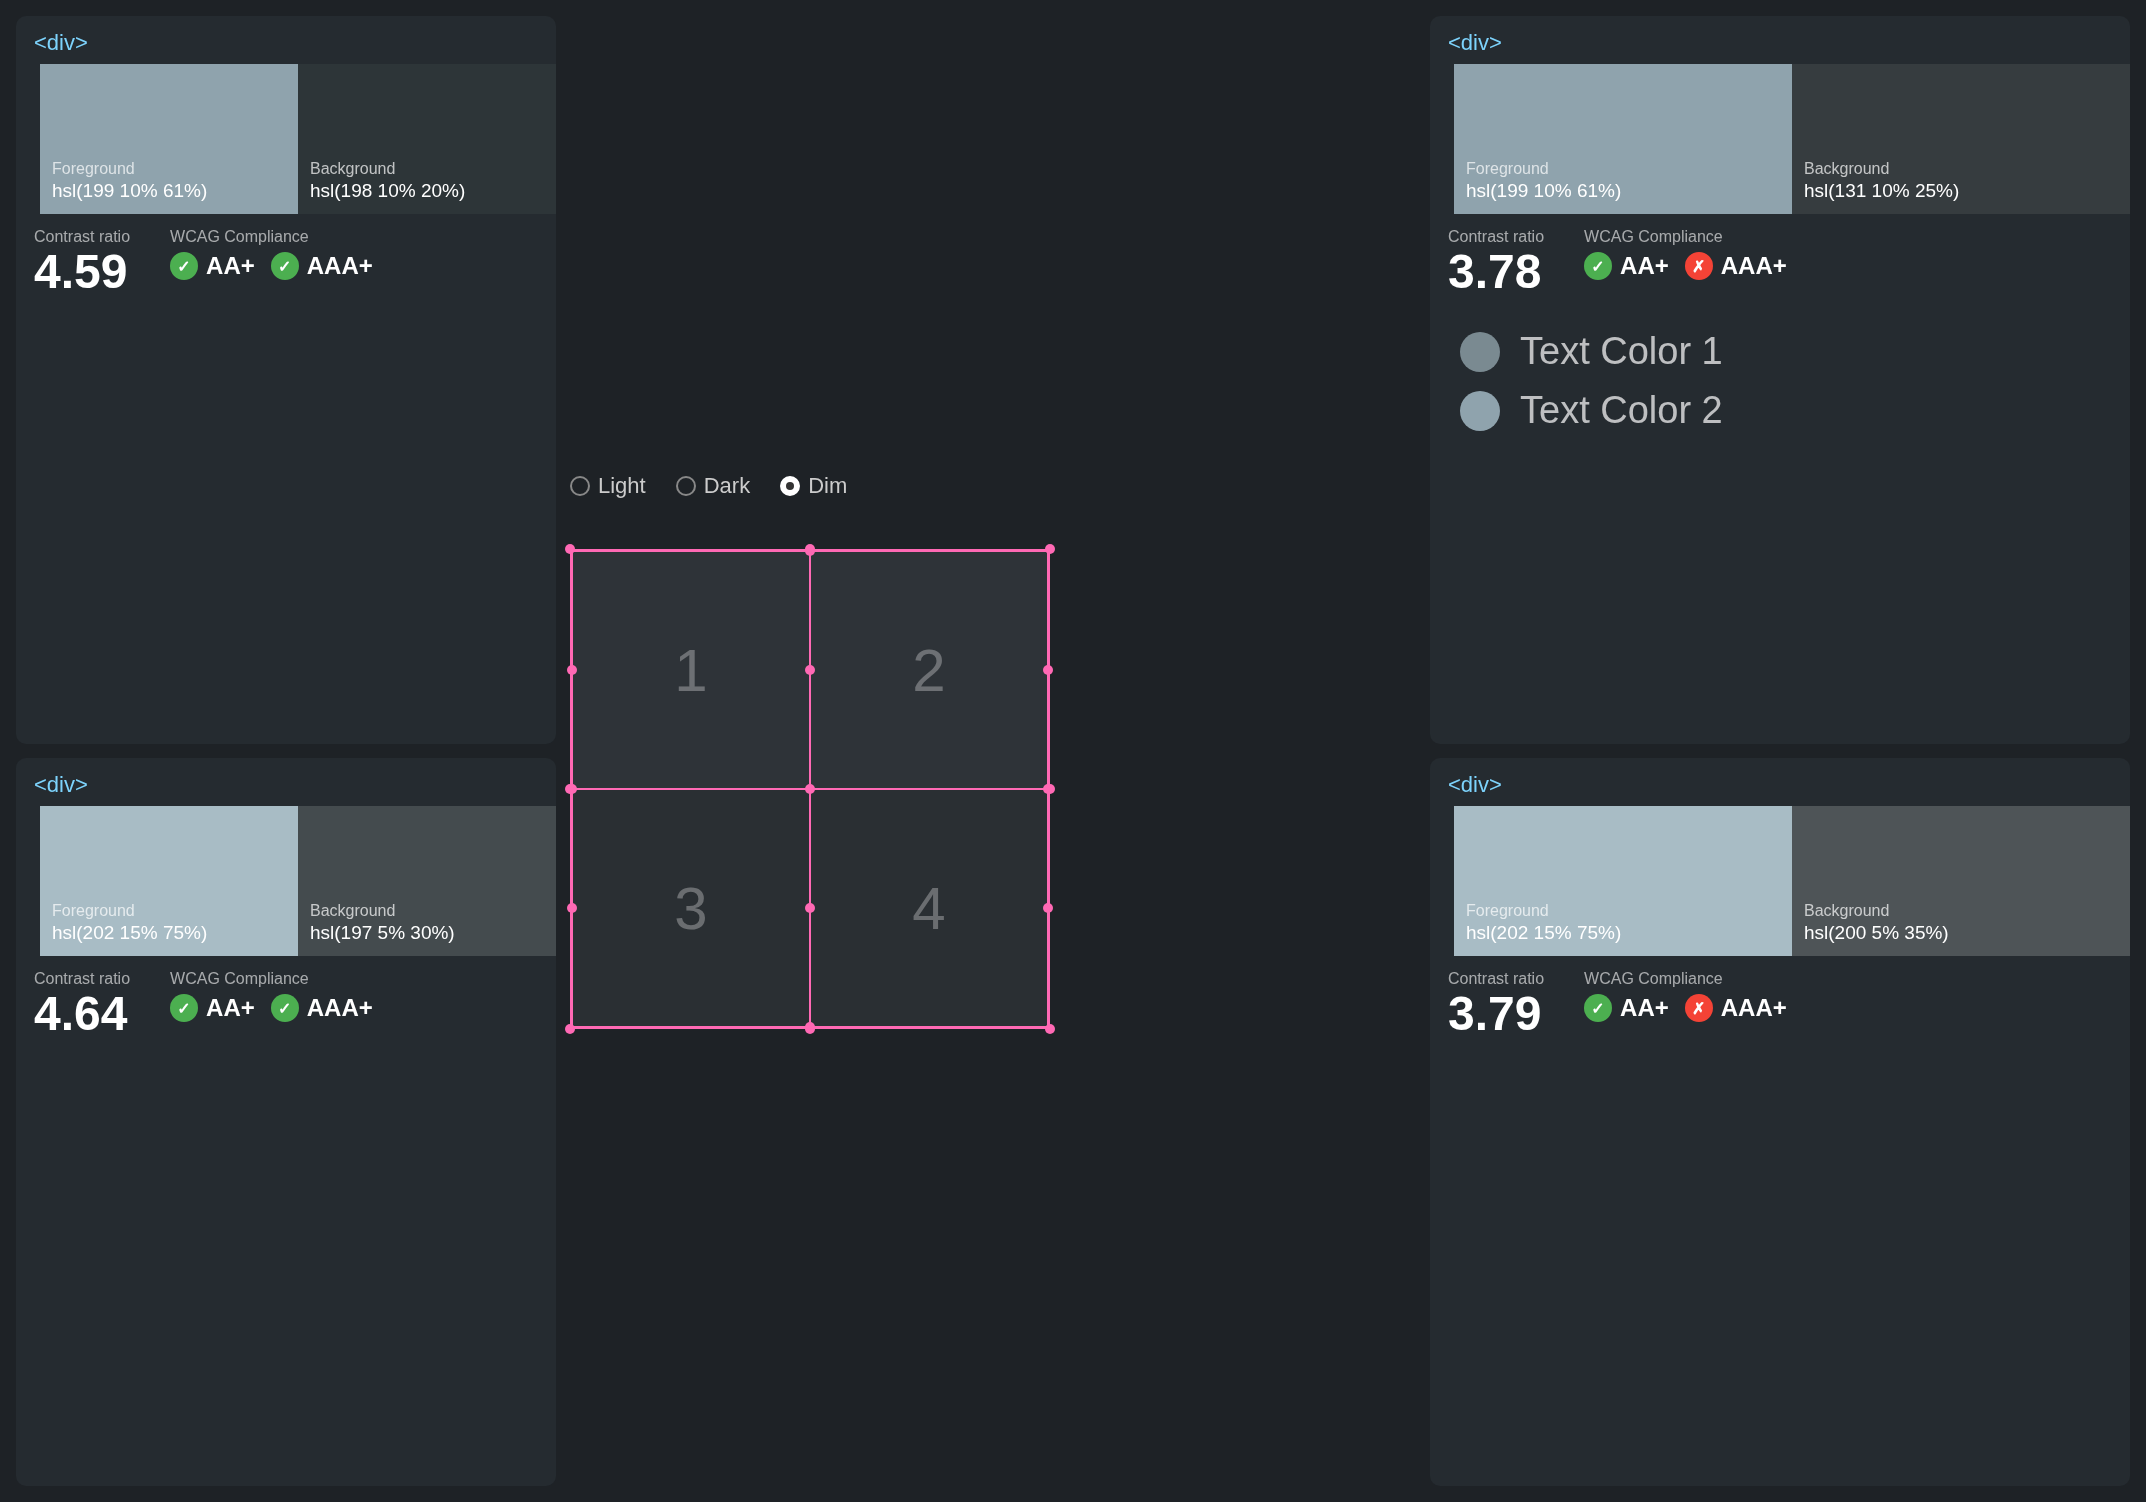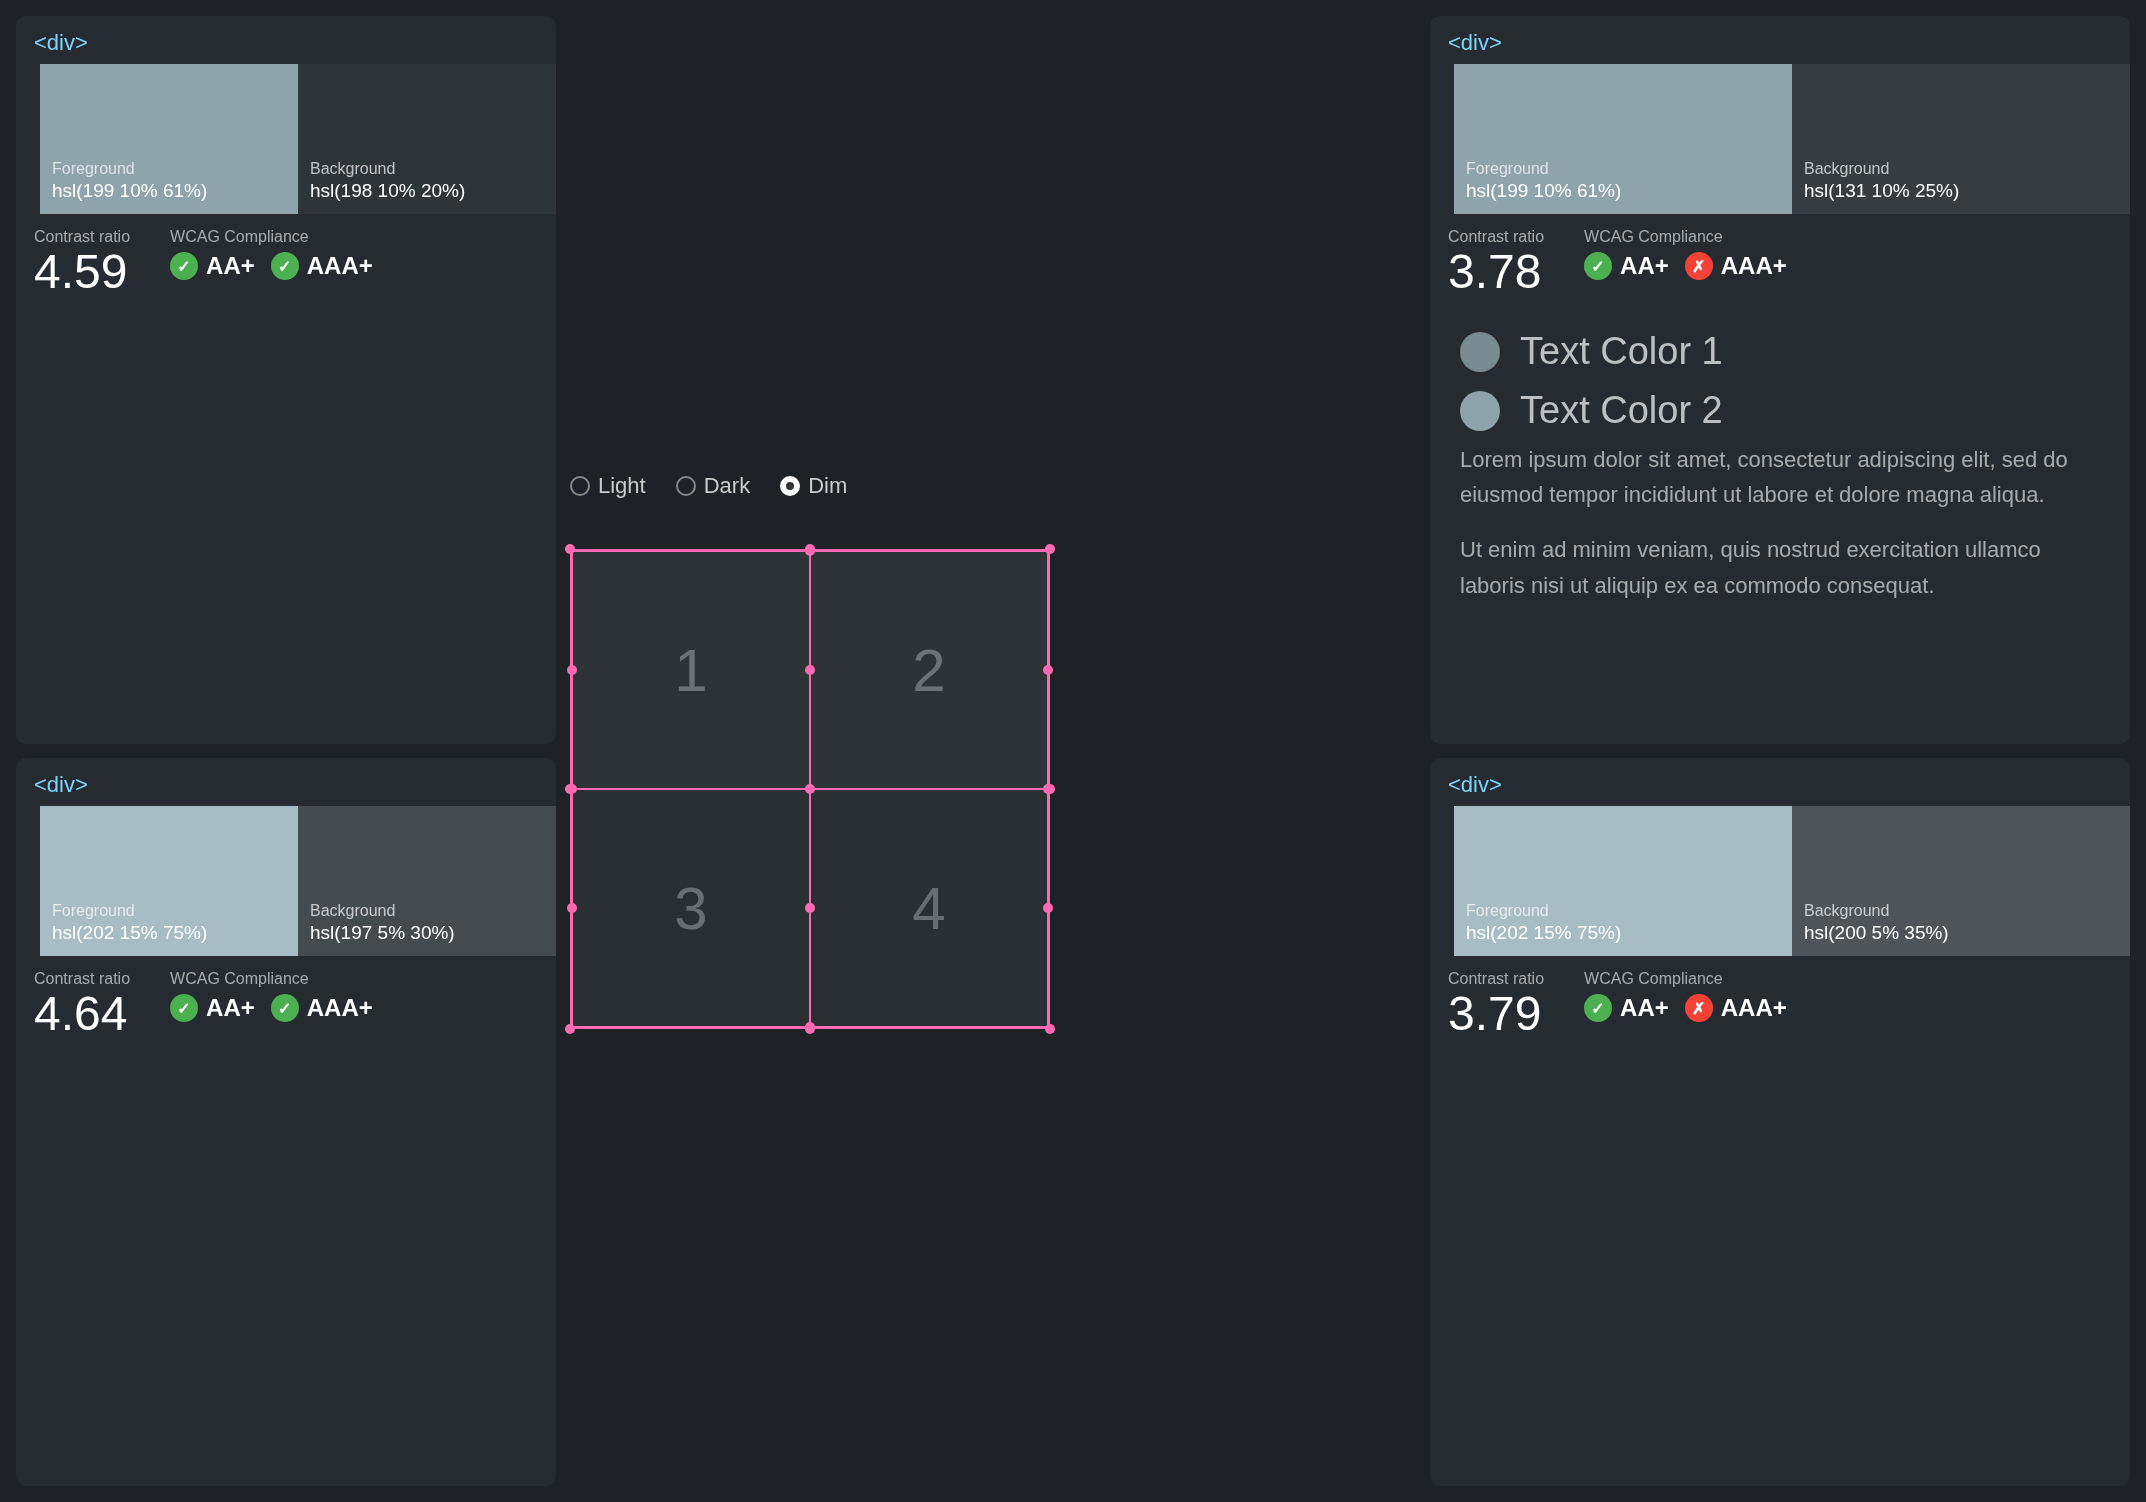--- a/index.html
+++ b/index.html
@@ -56,21 +56,21 @@
     }
 
     .stat-group {}
     .stat-label {
       font-size: 16px;
       color: rgba(255,255,255,0.6);
       margin-bottom: 2px;
     }
     .stat-value {
       font-size: 48px;
-      font-weight: 400;
+      font-weight: 700;
       color: #ffffff;
       line-height: 1;
     }
 
     .compliance-badge {
       display: flex;
       align-items: center;
       gap: 8px;
       font-size: 24px;
       font-weight: 600;
@@ -361,24 +361,20 @@
       <div class="color-legend">
         <div class="legend-item">
           <div class="legend-dot" style="background-color:#7a8a91;"></div>
           <span class="legend-label">Text Color 1</span>
         </div>
         <div class="legend-item">
           <div class="legend-dot" style="background-color:#8fa3ad;"></div>
           <span class="legend-label">Text Color 2</span>
         </div>
       </div>
-      <div class="lorem-text">
-        <p>Lorem ipsum dolor sit amet, consectetur adipiscing elit, sed do eiusmod tempor incididunt ut labore et dolore magna aliqua.</p>
-        <p>Ut enim ad minim veniam, quis nostrud exercitation ullamco laboris nisi ut aliquip ex ea commodo consequat.</p>
-      </div>
     </div>
   </div>
 
   <div class="panel-inner" style="grid-column:1; grid-row:2;">
     <div class="panel-tag">&lt;div&gt;</div>
     <div class="color-swatches">
       <div class="swatch" style="background-color:#a8bcc5;">
         <div class="swatch-label">Foreground</div>
         <div class="swatch-value">hsl(202 15% 75%)</div>
       </div>

